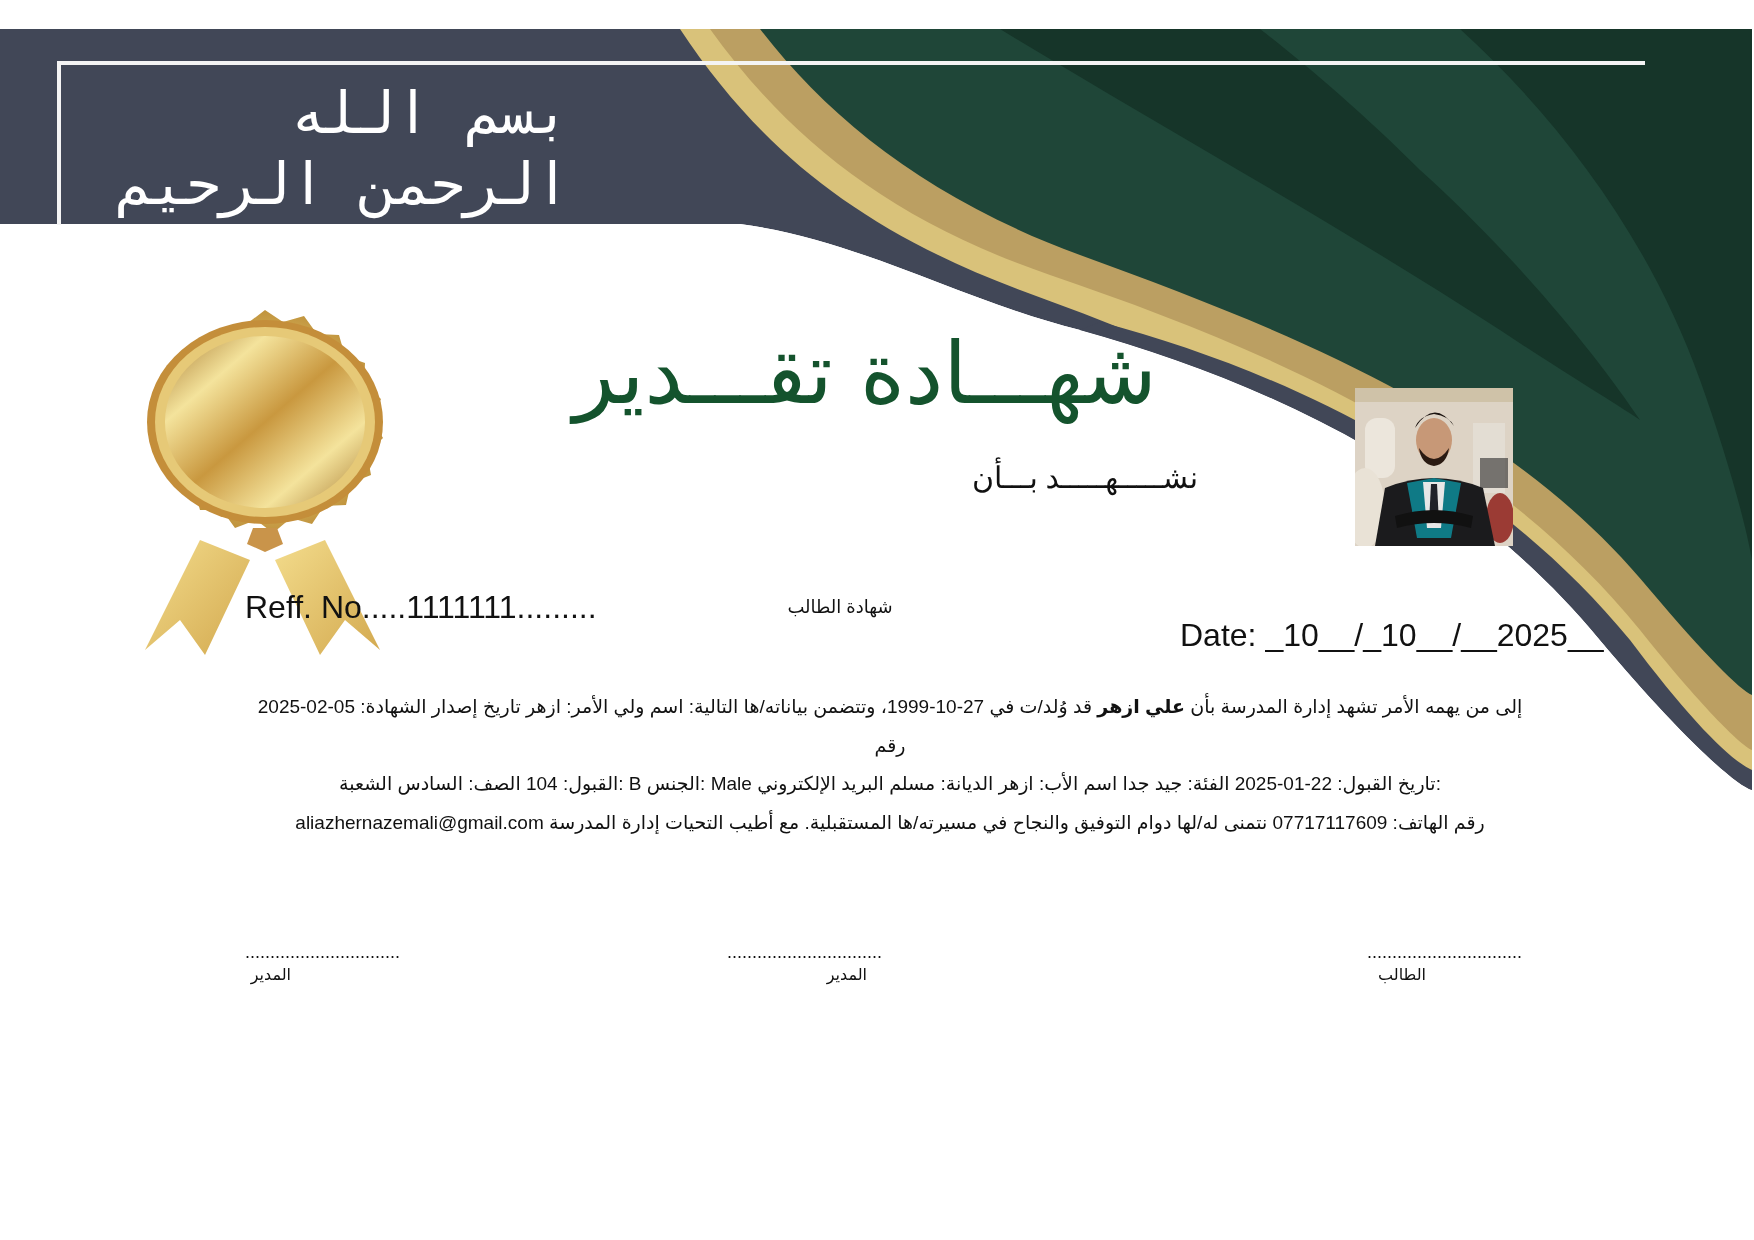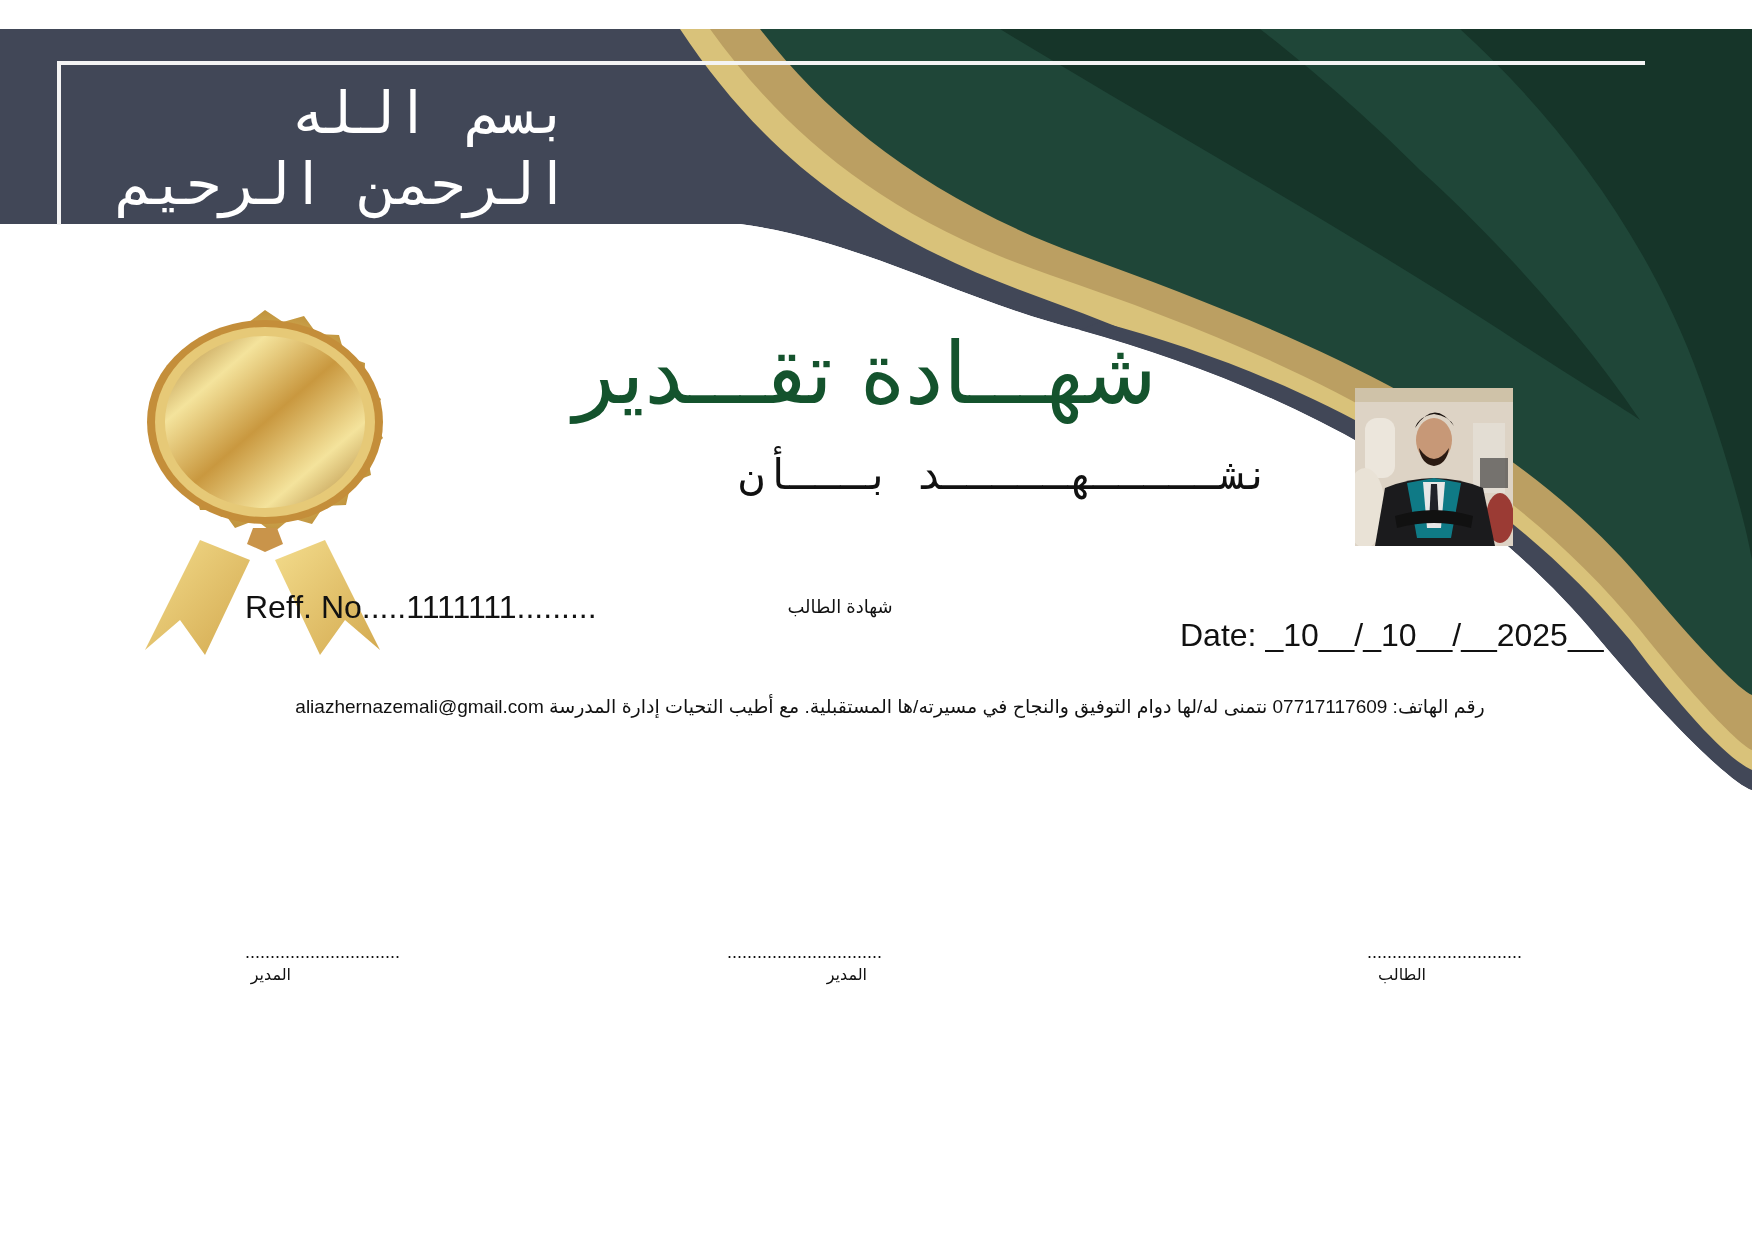--- a/index.html
+++ b/index.html
@@ -27,21 +27,21 @@
 
   .title {
     left: 560px; top: 318px; width: 610px; height: 110px;
     direction: rtl; text-align: center;
     font-family: "DejaVu Sans", sans-serif; font-size: 86px; line-height: 110px;
     color: #14532d; white-space: nowrap;
   }
   .subtitle {
     left: 900px; top: 448px; width: 370px; height: 60px;
     direction: rtl; text-align: center;
-    font-family: Liberation Mono, monospace; font-size: 42px; line-height: 60px;
+    font-family: Liberation Serif, serif; font-size: 30px; line-height: 60px;
     color: #111; white-space: nowrap;
   }
   .photo {
     left: 1355px; top: 388px; width: 158px; height: 158px; overflow: hidden;
     background: linear-gradient(180deg, #e6ddd0 0%, #d9cfc2 40%, #cfc4b7 100%);
   }
 
   .row-text { font-size: 32px; line-height: 30px; white-space: nowrap; }
   .reff { left: 245px; top: 592px; }
   .student-cert { left: 780px; top: 592px; width: 120px; direction: rtl; text-align: center; font-size: 18px; }
@@ -142,20 +142,22 @@
     <path d="M64 60 Q79 82 94 60 Q92 76 79 78 Q66 76 64 60 Z" fill="#2a1a12"></path>
     <path d="M40 128 Q79 116 118 128 L116 140 Q79 130 42 140 Z" fill="#111"></path>
   </svg>
 </div>
 
 <div class="abs row-text reff">Reff. No.....1111111.........</div>
 <div class="abs row-text student-cert">شهادة الطالب</div>
 <div class="abs row-text date">Date: _10__/_10__/__2025__</div>
 
 <div class="abs body-text">
+  <div><span>إلى من يهمه الأمر تشهد إدارة المدرسة بأن </span><b>علي ازهر</b><span> قد وُلد/ت في 27-10-1999، وتتضمن بياناته/ها التالية: اسم ولي الأمر: ازهر تاريخ إصدار الشهادة: 05-02-2025 رقم</span></div>
+  <div>:تاريخ القبول: 22-01-2025 الفئة: جيد جدا اسم الأب: ازهر الديانة: مسلم البريد الإلكتروني Male :الجنس B :القبول: 104 الصف: السادس الشعبة</div>
   <div>رقم الهاتف: 07717117609 نتمنى له/لها دوام التوفيق والنجاح في مسيرته/ها المستقبلية. مع أطيب التحيات إدارة المدرسة aliazhernazemali@gmail.com</div>
 </div>
 
 <div class="abs sig sig-left">
   <div class="dots">...............................</div>
   <div class="label">المدير</div>
 </div>
 <div class="abs sig sig-mid">
   <div class="dots">...............................</div>
   <div class="label">المدير</div>

